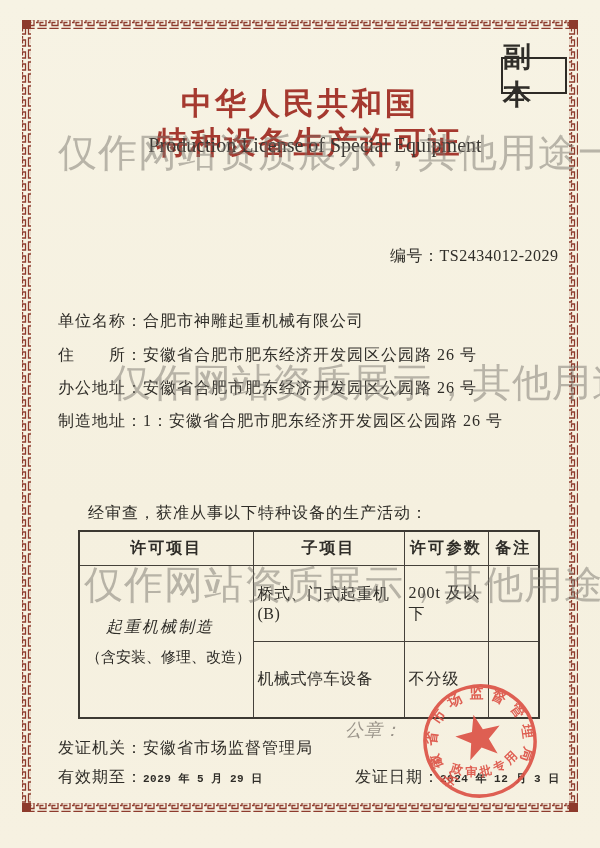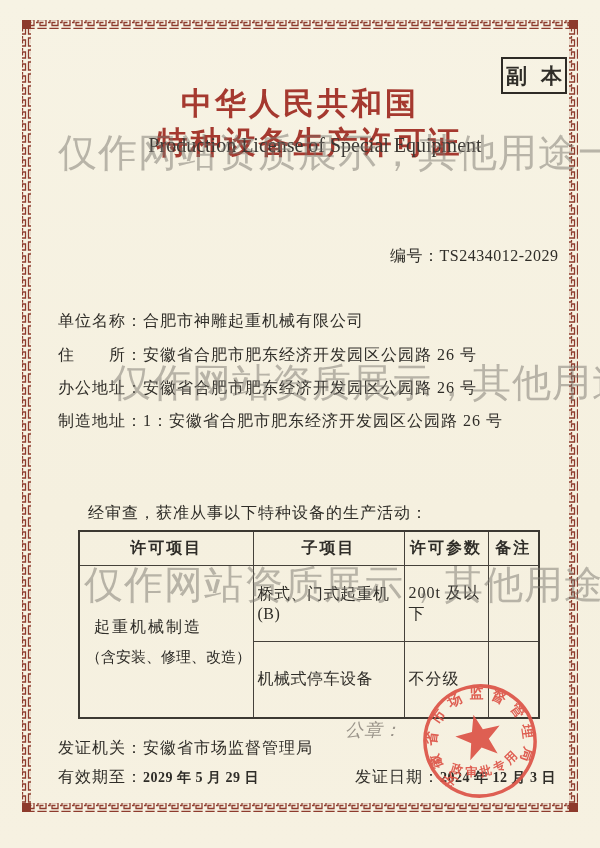--- a/index.html
+++ b/index.html
@@ -10,50 +10,50 @@
     font-family:"Liberation Serif","DejaVu Serif",serif;
     color:#2f2d28;
   }
   .abs{position:absolute;}
   
   .title-cn{left:0;right:0;text-align:center;font-weight:700;color:#a5392f;
     font-size:31px;letter-spacing:3px;white-space:nowrap;margin-top:27px;}
   .title-en{left:0;right:0;text-align:center;color:#3a3733;font-size:20px;white-space:nowrap;padding-left:30px;}
   .copy-badge{left:501px;top:57px;width:62px;height:33px;border:2px solid #2e2b26;
     display:flex;align-items:center;justify-content:center;background:transparent;}
-  .copy-badge span{font-size:21px;font-weight:700;letter-spacing:14px;margin-right:-14px;}
+  .copy-badge span{font-size:28px;font-weight:700;letter-spacing:14px;margin-right:-14px;}
   
   .wm{font-family:"Liberation Sans","DejaVu Sans",sans-serif;font-weight:400;
     font-size:39px;letter-spacing:1px;color:rgba(122,118,110,0.50);
     white-space:nowrap;z-index:5;pointer-events:none;}
   
   .license-no{left:390px;top:246px;font-size:16px;letter-spacing:0.5px;}
   
   .field{left:58px;font-size:16px;letter-spacing:1px;white-space:nowrap;font-weight:500;}
   .field .flabel{display:inline-block;min-width:80px;}
   .approval{left:88px;top:503px;font-size:16px;letter-spacing:1px;font-weight:500;}
   
   .lic-table{position:absolute;left:78px;top:530px;border-collapse:collapse;
     table-layout:fixed;font-size:16px;color:#2f2d28;}
   .lic-table th,.lic-table td{border:1.5px solid #45413a;padding:0;overflow:hidden;}
   .lic-table{border:2px solid #3c3932;}
   .lic-table th{font-weight:600;text-align:center;height:33px;letter-spacing:2px;}
   .lic-table td{height:75px;vertical-align:middle;}
   .cell-item{text-align:left;}
-  .cell-item .l1{padding-left:14px;letter-spacing:2px;line-height:30px;}
+  .cell-item .l1{padding-left:26px;letter-spacing:2px;line-height:30px;font-style:italic;}
   .cell-item .l2{padding-left:6px;font-size:15px;letter-spacing:0;line-height:30px;}
   .cell-sub{padding-left:4px !important;letter-spacing:0.5px;}
   .cell-param{padding-left:4px !important;letter-spacing:1px;}
   
   .seal-label{left:345px;top:718px;font-size:18px;color:#9a948a;letter-spacing:1px;font-style:italic;}
   .seal-wrap{left:415px;top:676px;width:130px;height:130px;transform:rotate(-14deg);
     opacity:0.92;z-index:8;}
   .footer-line{font-size:16px;letter-spacing:1px;white-space:nowrap;font-weight:500;}
-  .filled{font-family:Liberation Serif, serif;font-weight:600;
-    font-size:14px;letter-spacing:0.5px;}
+  .filled{font-family:Liberation Mono, monospace;font-weight:600;
+    font-size:11px;letter-spacing:0.5px;}
   .frame-svg{left:0;top:0;z-index:2;pointer-events:none;}
 </style>
 </head>
 <body>
 
 <div class="page">
 
   <svg class="abs frame-svg" width="600" height="848" viewBox="0 0 600 848" xmlns="http://www.w3.org/2000/svg">
     <defs>
       <pattern id="fretH" width="12" height="9" patternUnits="userSpaceOnUse">

